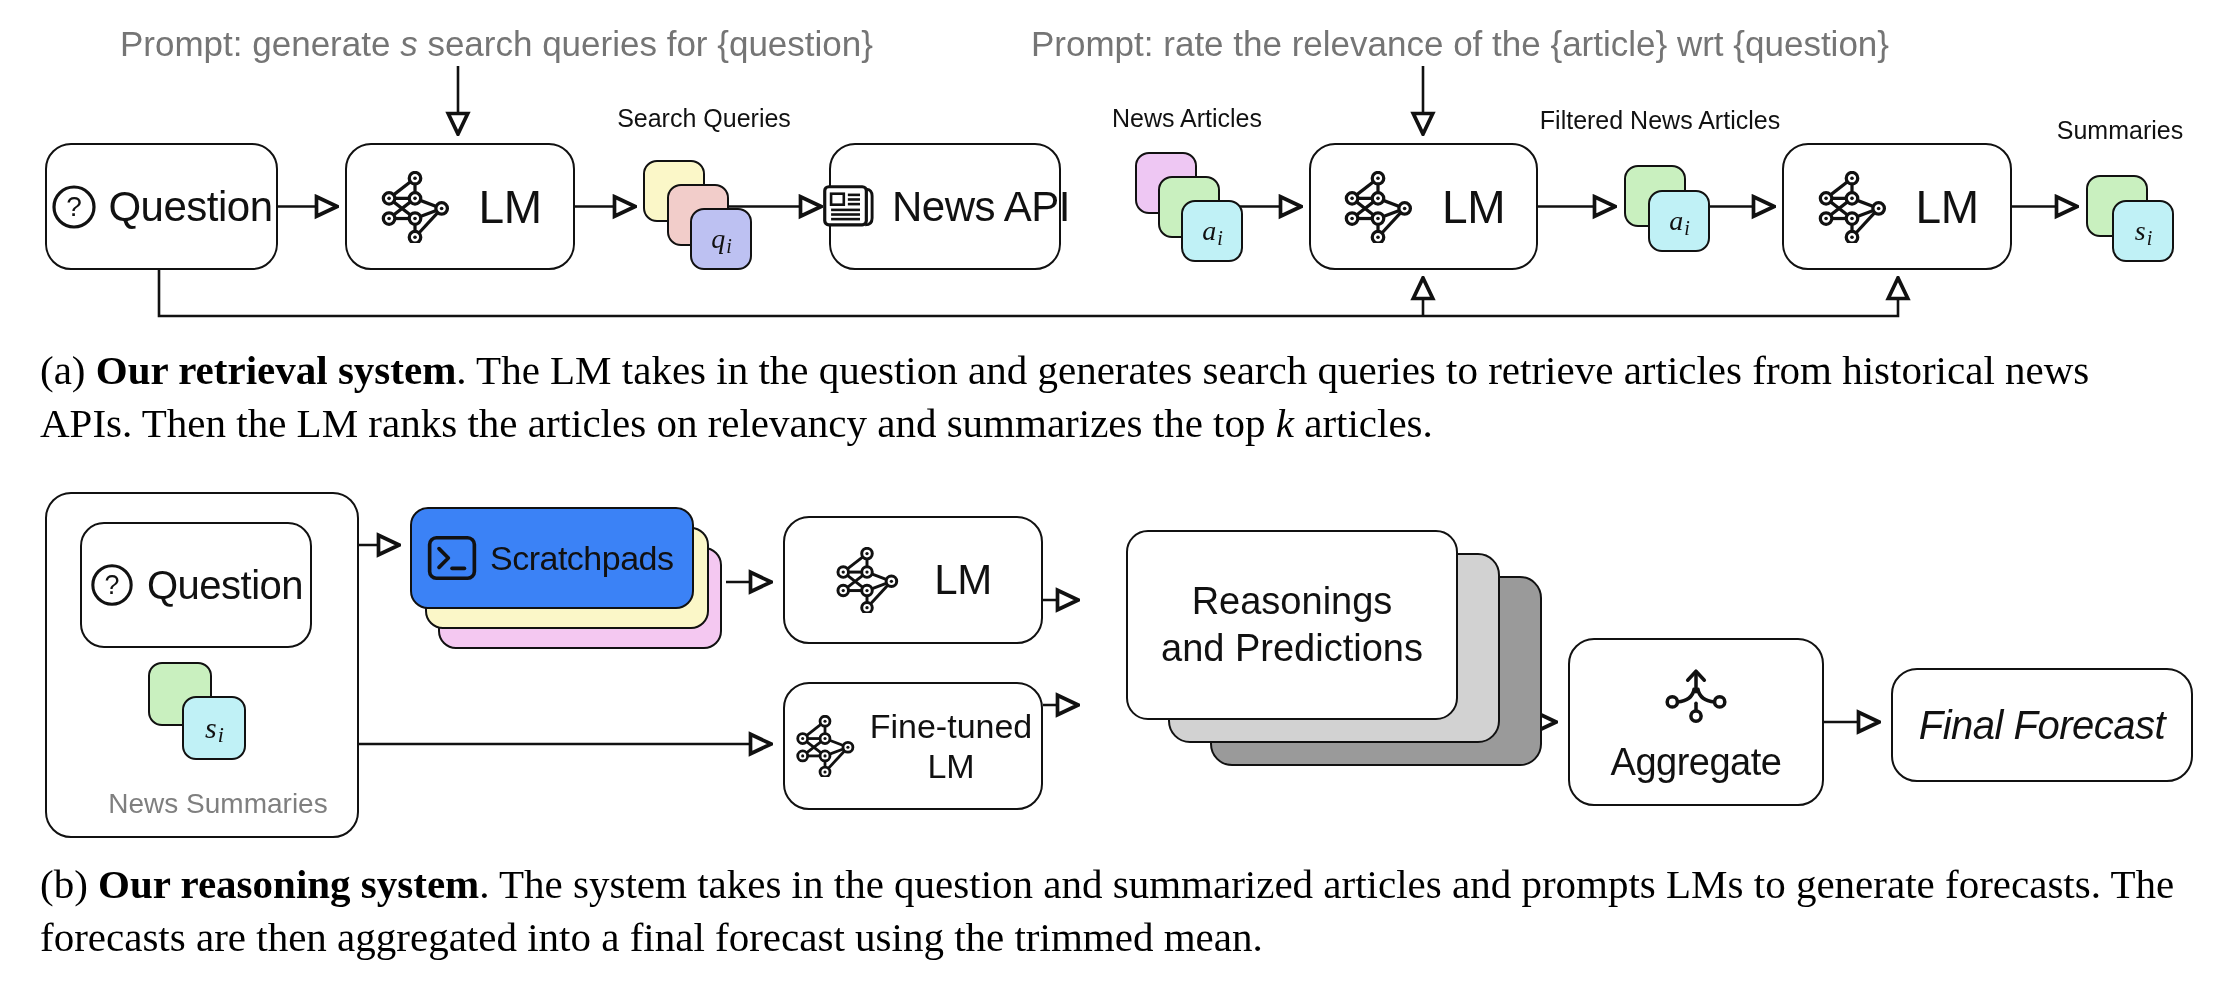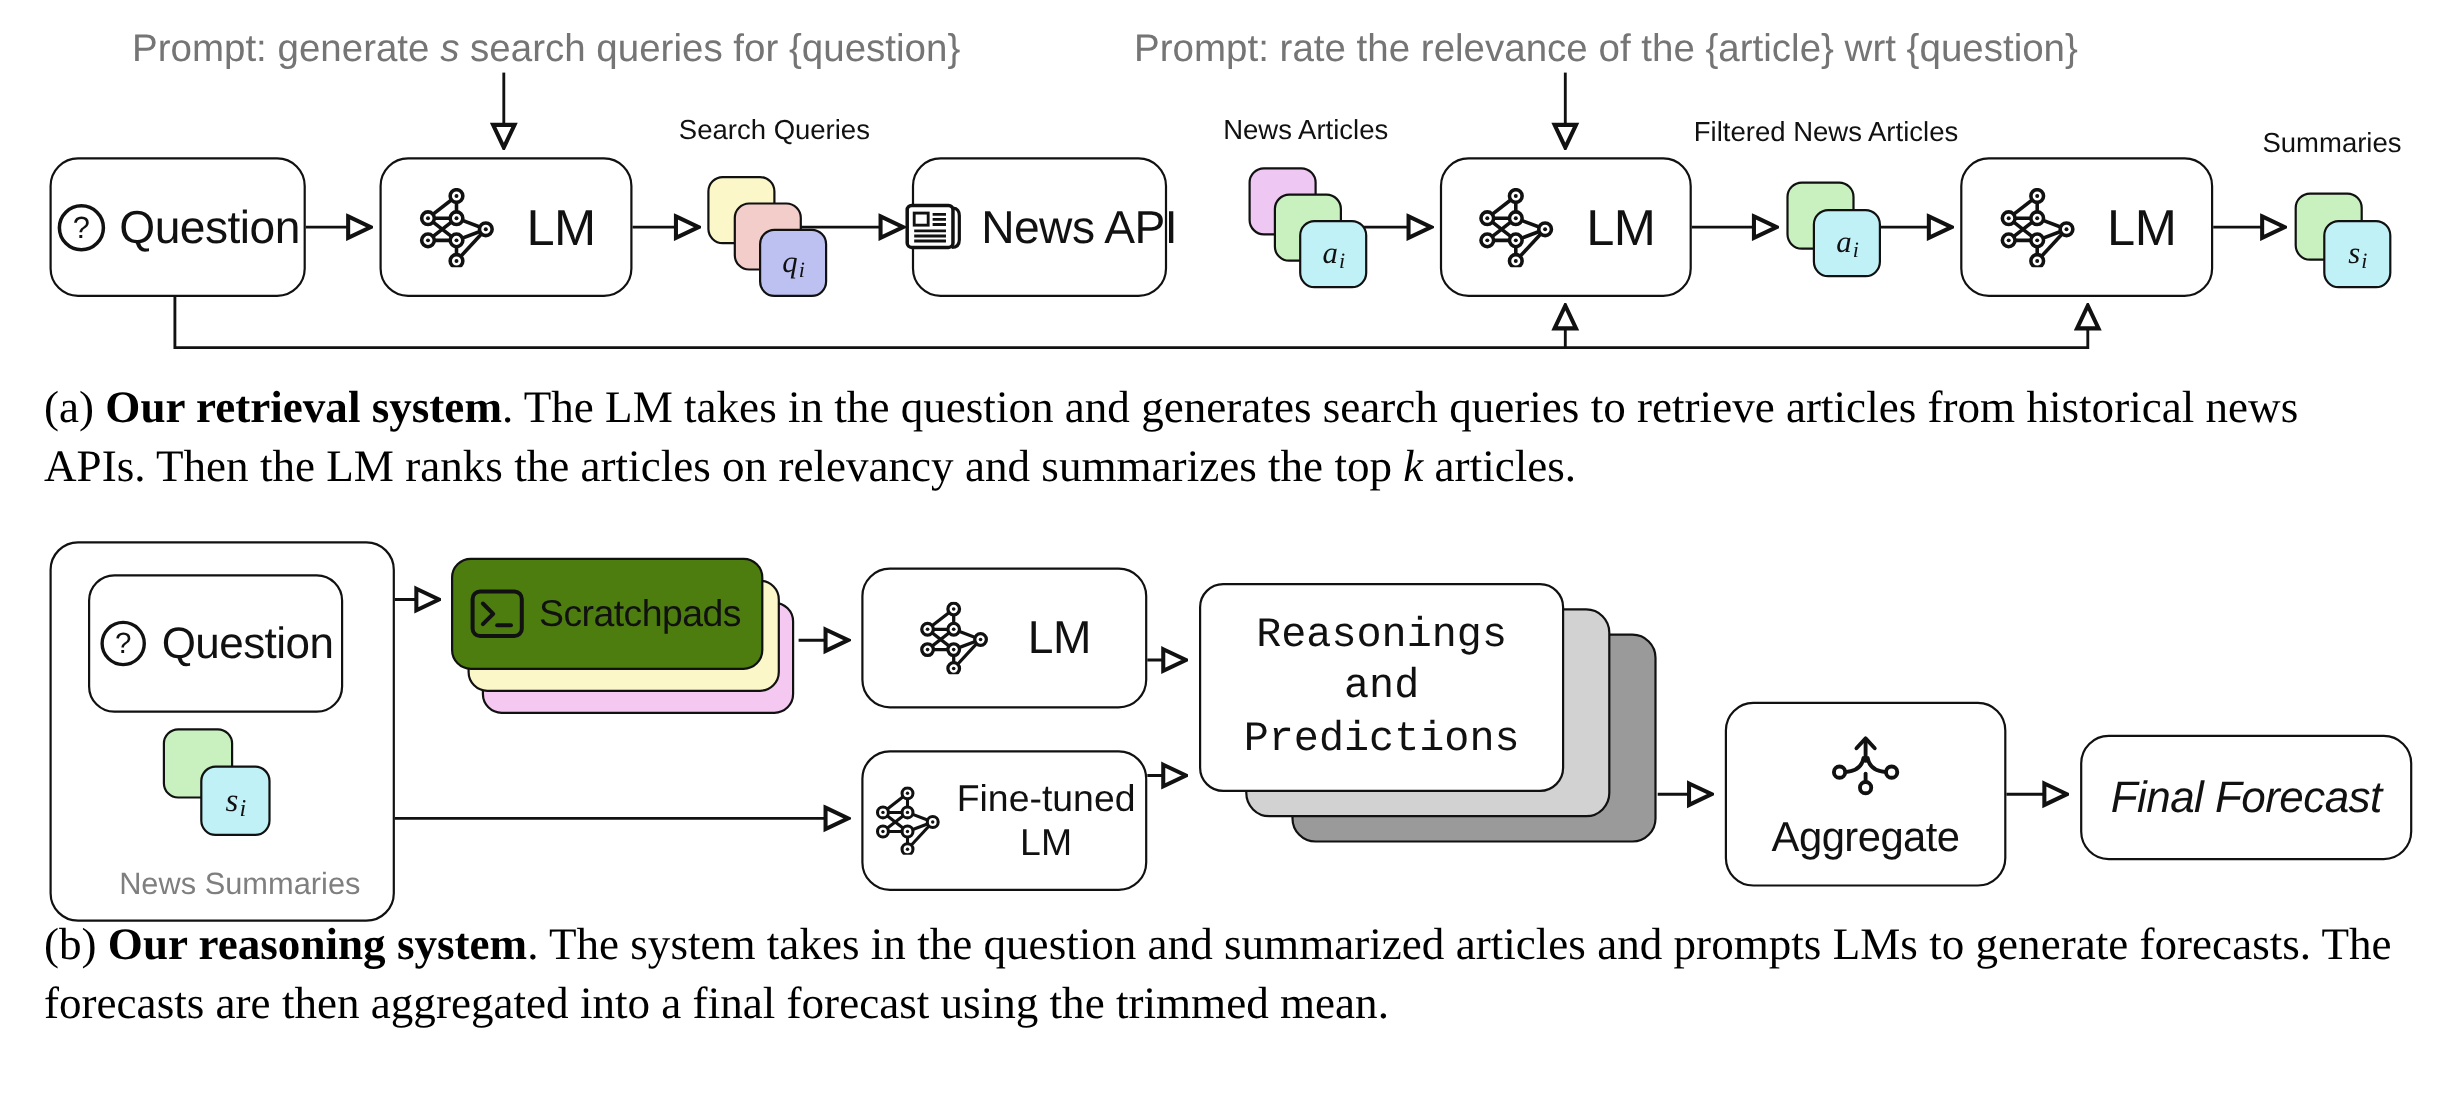--- a/index.html
+++ b/index.html
@@ -268,21 +268,21 @@
     <div class="card" style="left:34px;top:34px;width:64px;height:64px;background:#c0f1f6;">
       <span class="m" style="font-size:30px;">s</span>
         <sub style="font-size:22px;">i</sub>
     </div>
   </div>
   <div class="graylbl" style="left:45px;top:788px;width:346px;">News Summaries</div>
 
   <div class="stack" style="left:410px;top:507px;width:320px;height:145px;">
     <div class="sheet" style="left:28px;top:40px;width:284px;height:102px;background:#f4c8f1;"></div>
     <div class="sheet" style="left:15px;top:20px;width:284px;height:102px;background:#fbf7c8;"></div>
-    <div class="sheet" style="left:0;top:0;width:284px;height:102px;background:#4d7c0f;padding-left:14px;gap:12px;">
+    <div class="sheet" style="left:0;top:0;width:284px;height:102px;background:#3b82f6;padding-left:14px;gap:12px;">
       <svg class="icon" width="52" height="48" viewBox="0 0 100 92">
         <rect x="7" y="7" width="86" height="78" rx="13" fill="none" stroke="#111" stroke-width="7"></rect>
         <polyline points="25,28 43,46 25,64" fill="none" stroke="#111" stroke-width="7" stroke-linecap="round" stroke-linejoin="round"></polyline>
         <line x1="50" y1="66" x2="74" y2="66" stroke="#111" stroke-width="7" stroke-linecap="round"></line>
       </svg>
       <span style="font-size:34px;letter-spacing:-0.5px;">Scratchpads</span>
     </div>
   </div>
 
   <div class="box" style="left:783px;top:516px;width:260px;height:128px;gap:34px;">
@@ -353,21 +353,21 @@
           <circle cx="87" cy="52" r="2.5"></circle>
         <circle cx="50" cy="92" r="2.5"></circle>
       </g>
     </svg>
     <span class="t2">
       <span>Fine-tuned</span><br>
       <span>LM</span>
     </span>
   </div>
 
-  <div class="stack" style="left:1090px;top:530px;width:420px;height:240px;font-family:Liberation Mono, monospace;">
+  <div class="stack" style="left:1126px;top:530px;width:420px;height:240px;">
     <div class="sheet" style="left:84px;top:46px;width:332px;height:190px;background:#9a9a9a;border-radius:22px;"></div>
     <div class="sheet" style="left:42px;top:23px;width:332px;height:190px;background:#d2d2d2;border-radius:22px;"></div>
     <div class="sheet" style="left:0;top:0;width:332px;height:190px;background:#fff;border-radius:22px;justify-content:center;">
       <span class="t2" style="font-size:38px;line-height:1.25;">
         <span>Reasonings</span><br>
         <span>and Predictions</span>
       </span>
     </div>
   </div>
 
@@ -386,17 +386,17 @@
           <circle cx="50" cy="86" r="8"></circle>
       </g>
     </svg>
     <span class="t" style="font-size:38px;">Aggregate</span>
   </div>
 
   <div class="box" style="left:1891px;top:668px;width:302px;height:114px;">
     <span class="t" style="font-size:40px;font-style:italic;">Final Forecast</span>
   </div>
 
-  <div class="caption" style="left:40px;top:832px;width:2148px;">
+  <div class="caption" style="left:40px;top:858px;width:2148px;">
     <span>(b) </span><b>Our reasoning system</b><span>. The system takes in the question and summarized articles and prompts LMs to generate forecasts. The forecasts are then aggregated into a final forecast using the trimmed mean.</span>
   </div>
 
 </div>
 
 </body></html>

